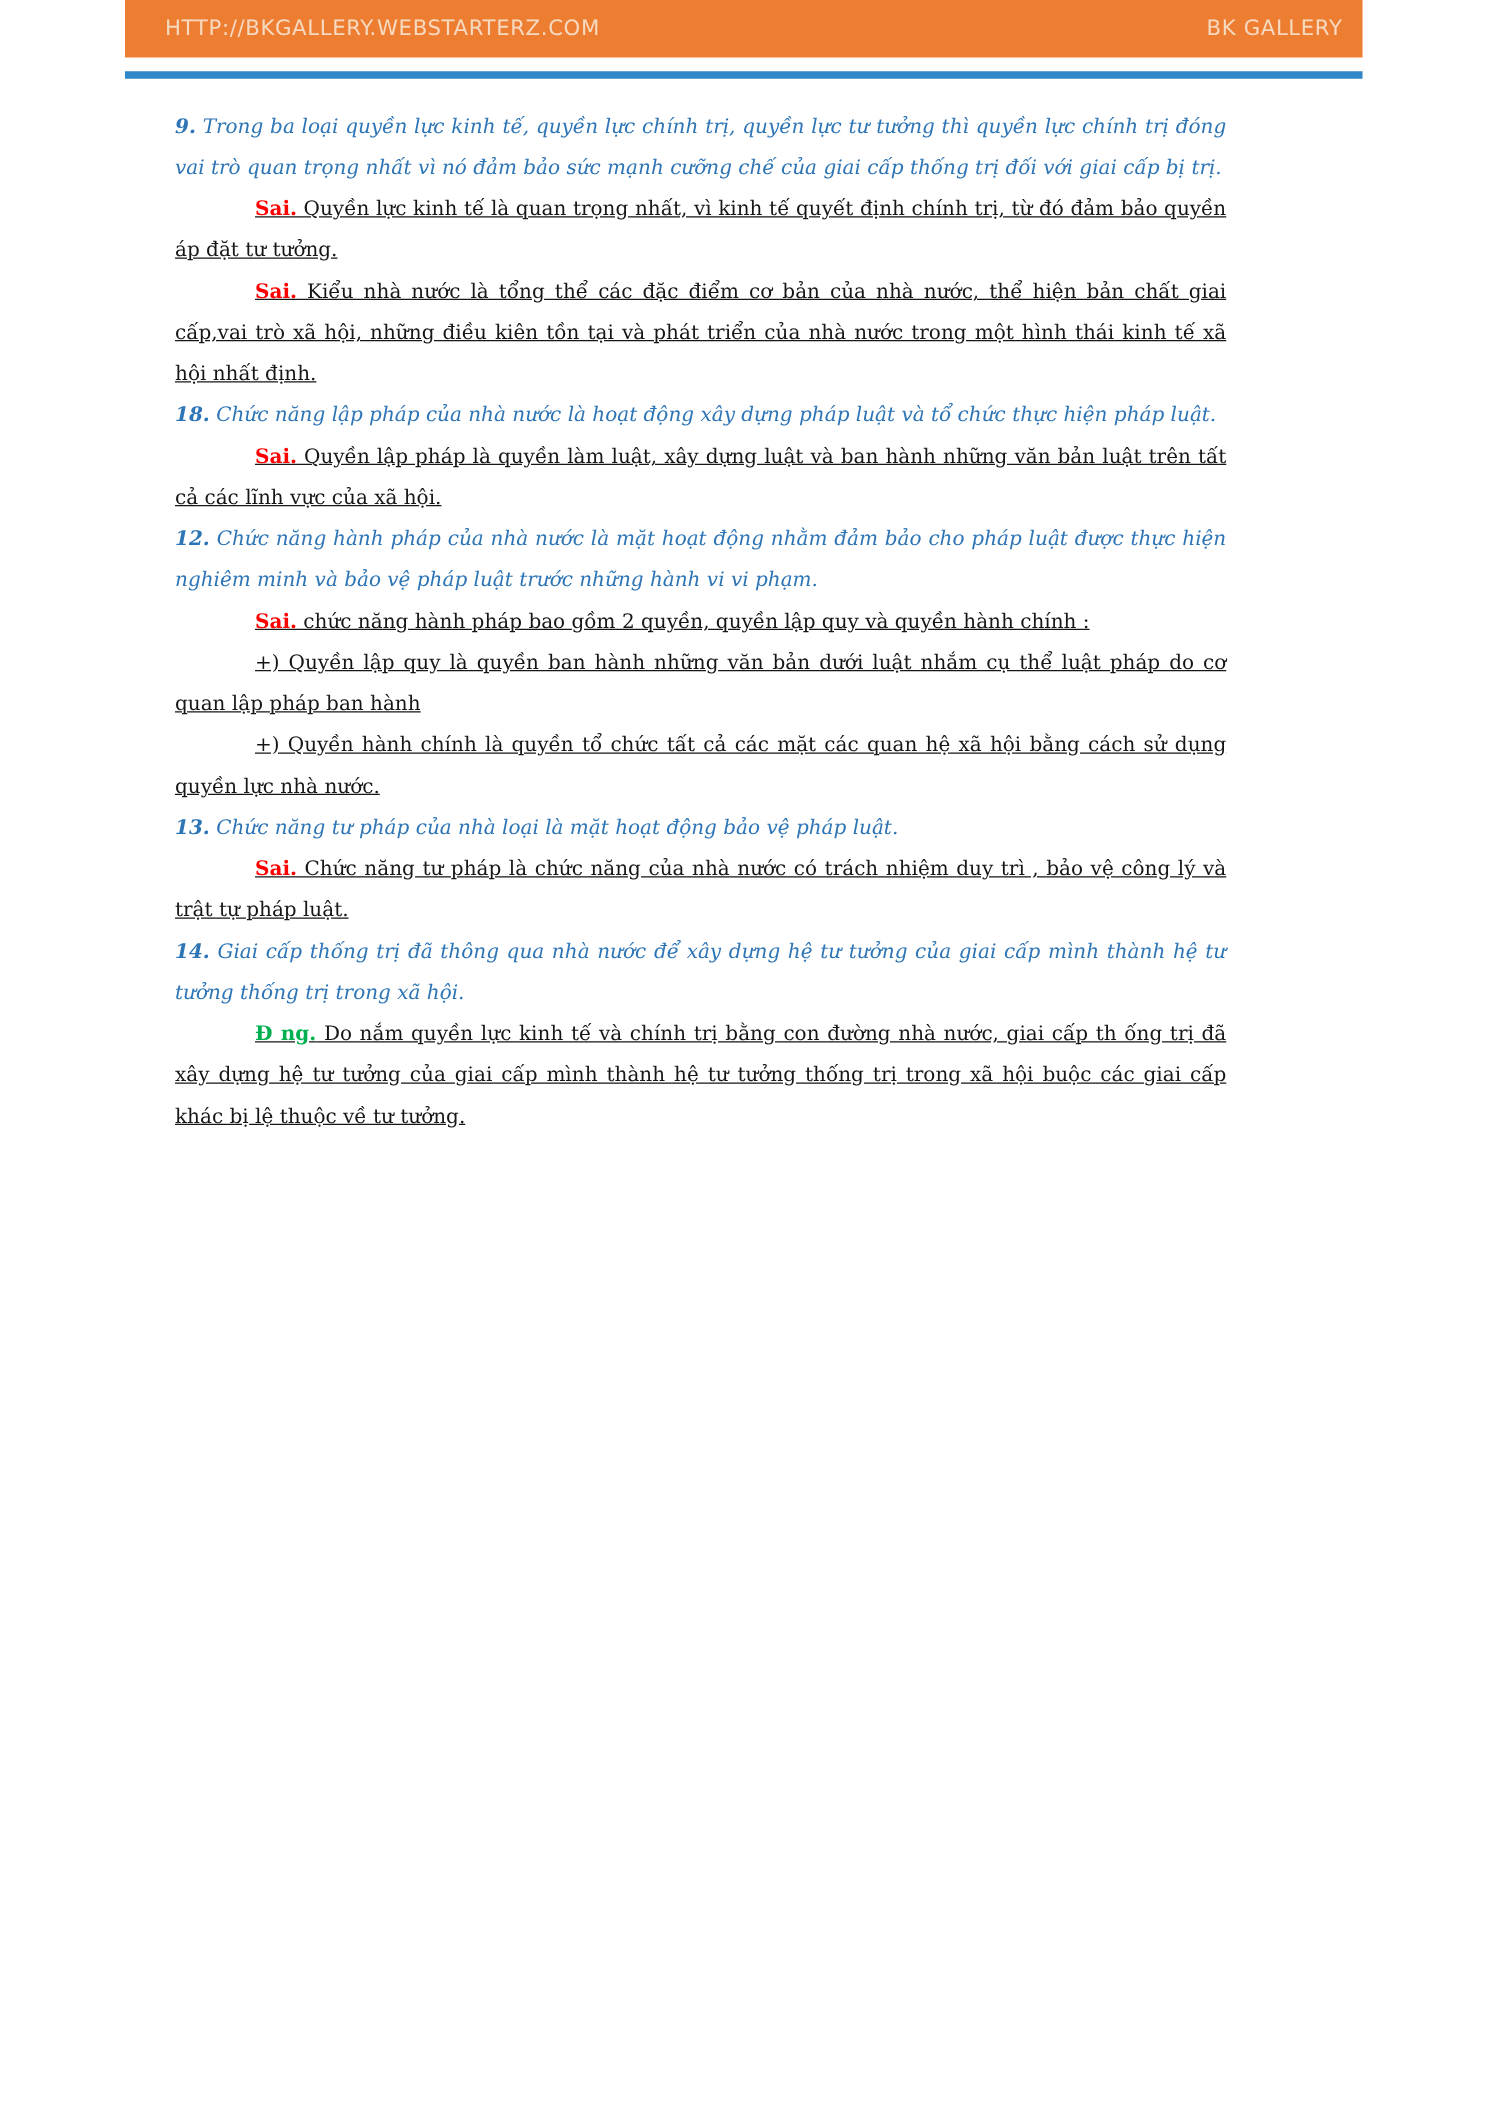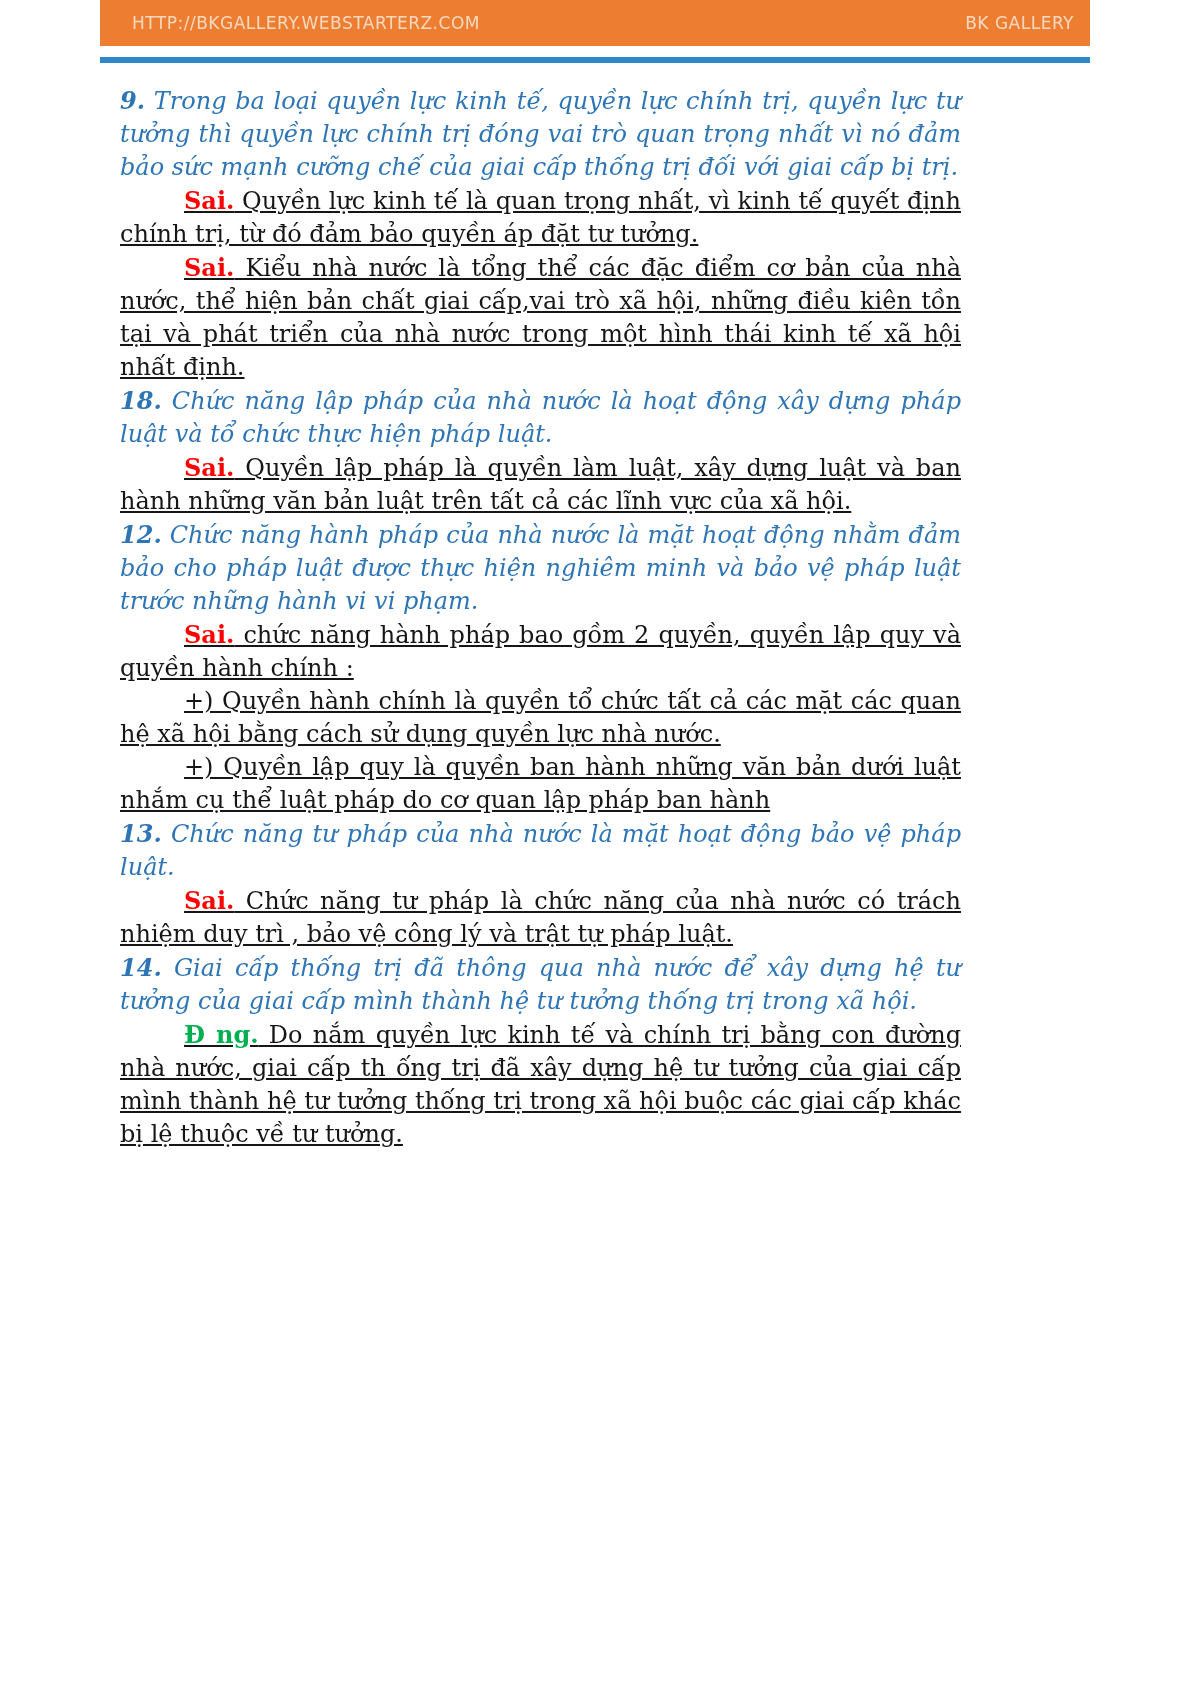--- a/index.html
+++ b/index.html
@@ -36,24 +36,24 @@
   .rule {
     position: absolute;
     left: 100px;
     top: 57px;
     width: 990px;
     height: 6px;
     background: var(--rule-blue, #2F86C9);
   }
   .content {
     position: absolute;
-    left: 120px;
+    left: 140px;
     top: 84px;
     width: 841px;
-    font-size: 24px;
+    font-size: 16px;
     line-height: 33px;
     color: var(--body-text, #161616);
     text-align: justify;
   }
   .content p { margin: 0; }
   .question {
     color: var(--question-blue, #2E75B6);
     font-style: italic;
     margin: 14px 0 9px 0;
   }
@@ -95,23 +95,23 @@
   <div class="rule"></div>
 
   <main class="content" id="qa-root">
       <p class="question"><span class="qnum">9.</span><span> Trong ba loại quyền lực kinh tế, quyền lực chính trị, quyền lực tư tưởng thì quyền lực chính trị đóng vai trò quan trọng nhất vì nó đảm bảo sức mạnh cưỡng chế của giai cấp thống trị đối với giai cấp bị trị.</span></p>
       <p class="answer"><span class="verdict" style="color: rgb(255, 0, 0);">Sai.</span> Quyền lực kinh tế là quan trọng nhất, vì kinh tế quyết định chính trị, từ đó đảm bảo quyền áp đặt tư tưởng.</p>
       <p class="answer"><span class="verdict" style="color: rgb(255, 0, 0);">Sai.</span> Kiểu nhà nước là tổng thể các đặc điểm cơ bản của nhà nước, thể hiện bản chất giai cấp,vai trò xã hội, những điều kiên tồn tại và phát triển của nhà nước trong một hình thái kinh tế xã hội nhất định.</p>
       <p class="question"><span class="qnum">18.</span><span> Chức năng lập pháp của nhà nước là hoạt động xây dựng pháp luật và tổ chức thực hiện pháp luật.</span></p>
       <p class="answer"><span class="verdict" style="color: rgb(255, 0, 0);">Sai.</span> Quyền lập pháp là quyền làm luật, xây dựng luật và ban hành những văn bản luật trên tất cả các lĩnh vực của xã hội.</p>
       <p class="question"><span class="qnum">12.</span><span> Chức năng hành pháp của nhà nước là mặt hoạt động nhằm đảm bảo cho pháp luật được thực hiện nghiêm minh và bảo vệ pháp luật trước những hành vi vi phạm.</span></p>
       <p class="answer"><span class="verdict" style="color: rgb(255, 0, 0);">Sai.</span> chức năng hành pháp bao gồm 2 quyền, quyền lập quy và quyền hành chính :</p>
+      <p class="answer">+) Quyền lập quy là quyền ban hành những văn bản dưới luật nhắm cụ thể luật pháp do cơ quan lập pháp ban hành</p>
       <p class="answer">+) Quyền hành chính là quyền tổ chức tất cả các mặt các quan hệ xã hội bằng cách sử dụng quyền lực nhà nước.</p>
-      <p class="answer">+) Quyền lập quy là quyền ban hành những văn bản dưới luật nhắm cụ thể luật pháp do cơ quan lập pháp ban hành</p>
-      <p class="question"><span class="qnum">13.</span><span> Chức năng tư pháp của nhà nước là mặt hoạt động bảo vệ pháp luật.</span></p>
+      <p class="question"><span class="qnum">13.</span><span> Chức năng tư pháp của nhà loại là mặt hoạt động bảo vệ pháp luật.</span></p>
       <p class="answer"><span class="verdict" style="color: rgb(255, 0, 0);">Sai.</span> Chức năng tư pháp là chức năng của nhà nước có trách nhiệm duy trì , bảo vệ công lý và trật tự pháp luật.</p>
       <p class="question"><span class="qnum">14.</span><span> Giai cấp thống trị đã thông qua nhà nước để xây dựng hệ tư tưởng của giai cấp mình thành hệ tư tưởng thống trị trong xã hội.</span></p>
       <p class="answer"><span class="verdict" style="color: rgb(0, 176, 80);">Đ ng.</span> Do nắm quyền lực kinh tế và chính trị bằng con đường nhà nước, giai cấp th ống trị đã xây dựng hệ tư tưởng của giai cấp mình thành hệ tư tưởng thống trị trong xã hội buộc các giai cấp khác bị lệ thuộc về tư tưởng.</p>
     </main>
 
   <footer class="footer">
     <div class="footer-bar"></div>
     <span class="footer-text">HTTP://bkgallery.webstarterz.com</span>
   </footer>
 

